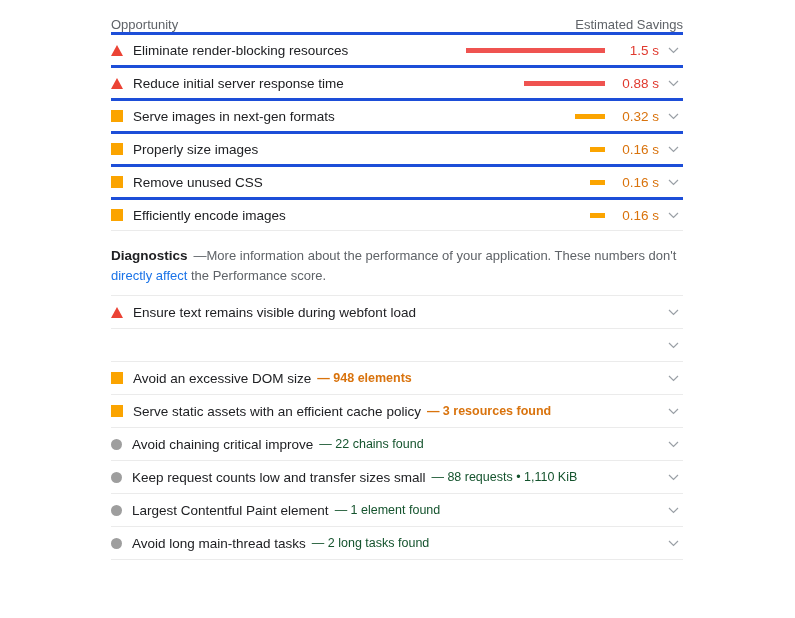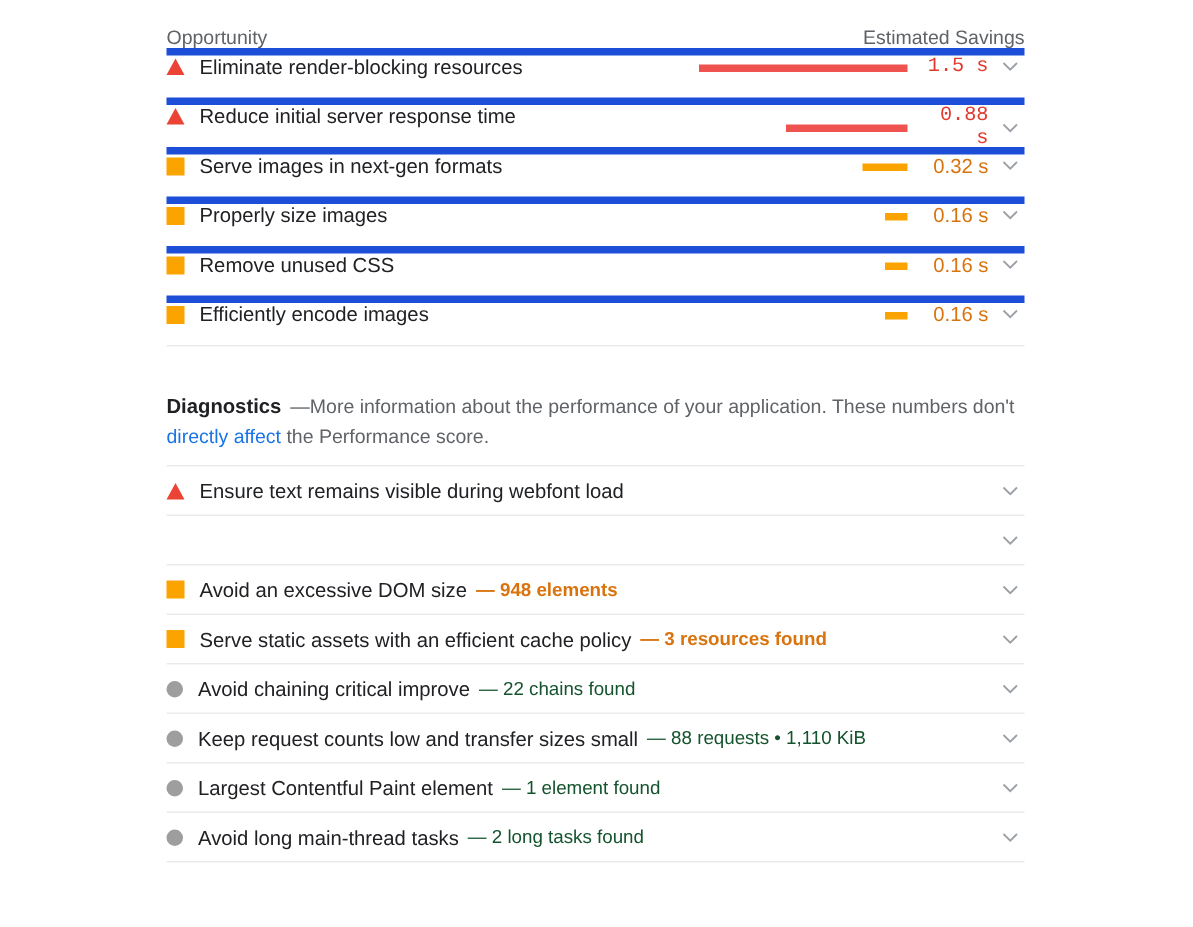--- a/index.html
+++ b/index.html
@@ -37,23 +37,23 @@
     padding: 0 0 0 0;
     font-size: 13px;
     color: #5f6368;
     box-sizing: border-box;
   }
   .opp-header .col-opportunity { padding-left: 0px; }
   .opp-header .col-savings { padding-right: 0px; }
 
   .opp-row {
     display: flex;
-    align-items: flex-start;
+    align-items: center;
     height: 33px;
-    border-top: 5px solid #1d4ed8;
+    border-top: 3px solid #1d4ed8;
     box-sizing: border-box;
   }
   .opp-row .label-cell {
     display: flex;
     align-items: center;
     flex: 1 1 auto;
     min-width: 0;
   }
   .opp-row .value-cell {
     display: flex;
@@ -116,40 +116,40 @@
     border-radius: 0px;
   }
   .sparkline .bar.fail { background: #ef5350; }
   .sparkline .bar.average { background: #fba400; }
 
   .savings-value {
     font-size: 13.5px;
     width: 44px;
     text-align: right;
   }
-  .savings-value.fail { color: #e03a2f; font-family: Liberation Mono, monospace; }
+  .savings-value.fail { color: #e03a2f; }
   .savings-value.average { color: #d9730d; }
 
   .chevron {
     flex: 0 0 auto;
     width: 20px;
     display: flex;
     align-items: center;
     justify-content: center;
     margin-left: 4px;
   }
   .chevron svg { display: block; }
 
   .opp-bottom-rule {
     border-top: 1px solid #ebebeb;
     height: 0;
   }
 
   
-  #diagnostics { top: 261px; }
+  #diagnostics { top: 246px; }
 
   .diag-heading {
     font-size: 13px;
     line-height: 20px;
     color: #5f6368;
     padding-bottom: 9px;
   }
   .diag-heading .diag-title {
     font-weight: bold;
     color: #202124;

